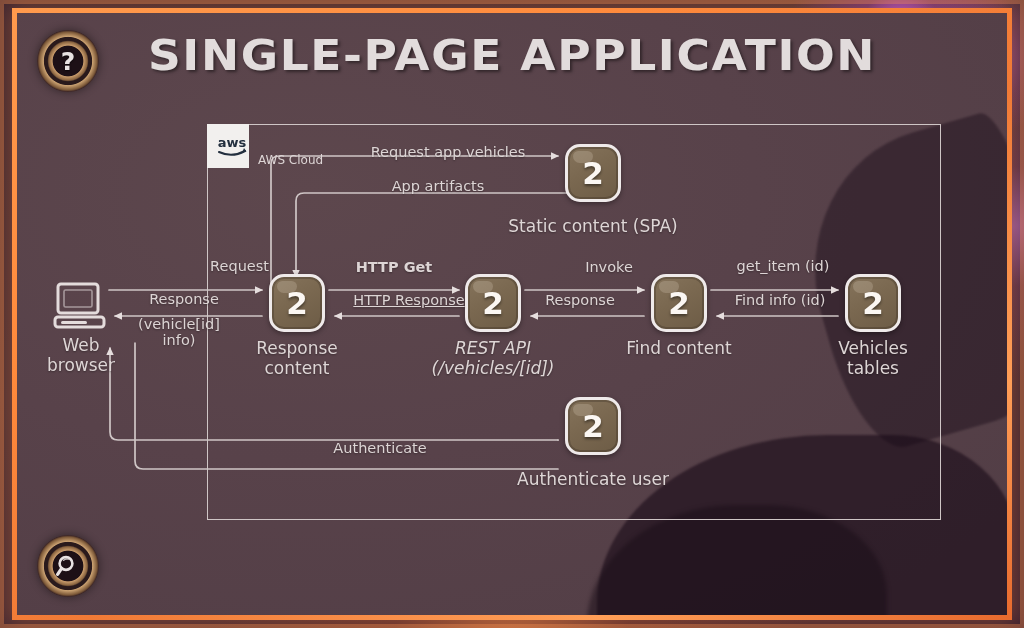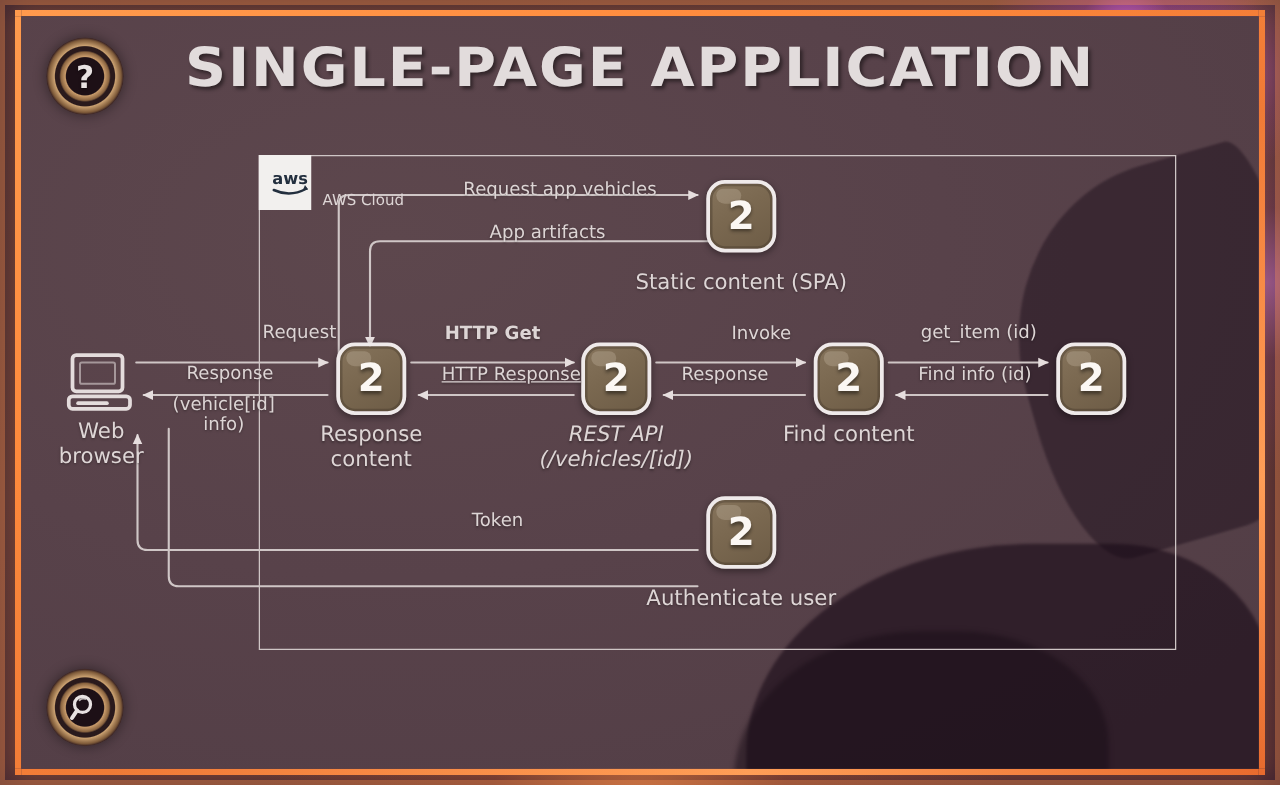--- a/index.html
+++ b/index.html
@@ -372,20 +372,22 @@
 (/vehicles/[id])</div>
 
       <div class="node" style="left:634px; top:261px;">
         <span class="node-glyph">2</span>
       </div>
       <div class="caption" style="left:572px; top:325px;">Find content</div>
 
       <div class="node" style="left:828px; top:261px;">
         <span class="node-glyph">2</span>
       </div>
+      <div class="caption" style="left:766px; top:325px;">Vehicles
+tables</div>
 
       <div class="node" style="left:548px; top:384px;">
         <span class="node-glyph">2</span>
       </div>
       <div class="caption" style="left:486px; top:456px;">Authenticate user</div>
 
       <div class="elabel" style="left:341px; top:131px;">Request app vehicles</div>
       <div class="elabel" style="left:331px; top:165px;">App artifacts</div>
 
       <div class="elabel" style="left:72px; top:245px;text-align:right;">Request</div>
@@ -395,21 +397,21 @@
 
       <div class="elabel" style="left:287px; top:246px;font-weight:bold;">HTTP Get</div>
       <div class="elabel" style="left:302px; top:279px;text-decoration:underline;">HTTP Response</div>
 
       <div class="elabel" style="left:502px; top:246px;">Invoke</div>
       <div class="elabel" style="left:473px; top:279px;">Response</div>
 
       <div class="elabel" style="left:676px; top:245px;">get_item (id)</div>
       <div class="elabel" style="left:673px; top:279px;">Find info (id)</div>
 
-      <div class="elabel" style="left:291px; top:396px;">Token</div>
+      <div class="elabel" style="left:273px; top:427px;">Authenticate</div>
 
     </div>
 
     <div class="corner-btn" id="btn-help">
       <span class="corner-glyph">?</span>
     </div>
 
     <div class="corner-btn" id="btn-zoom">
       <svg class="corner-svg" width="26" height="26" viewBox="0 0 26 26">
         <circle cx="11" cy="10.5" r="6.4" fill="none" stroke="#e8e2e2" stroke-width="2.6"></circle>

